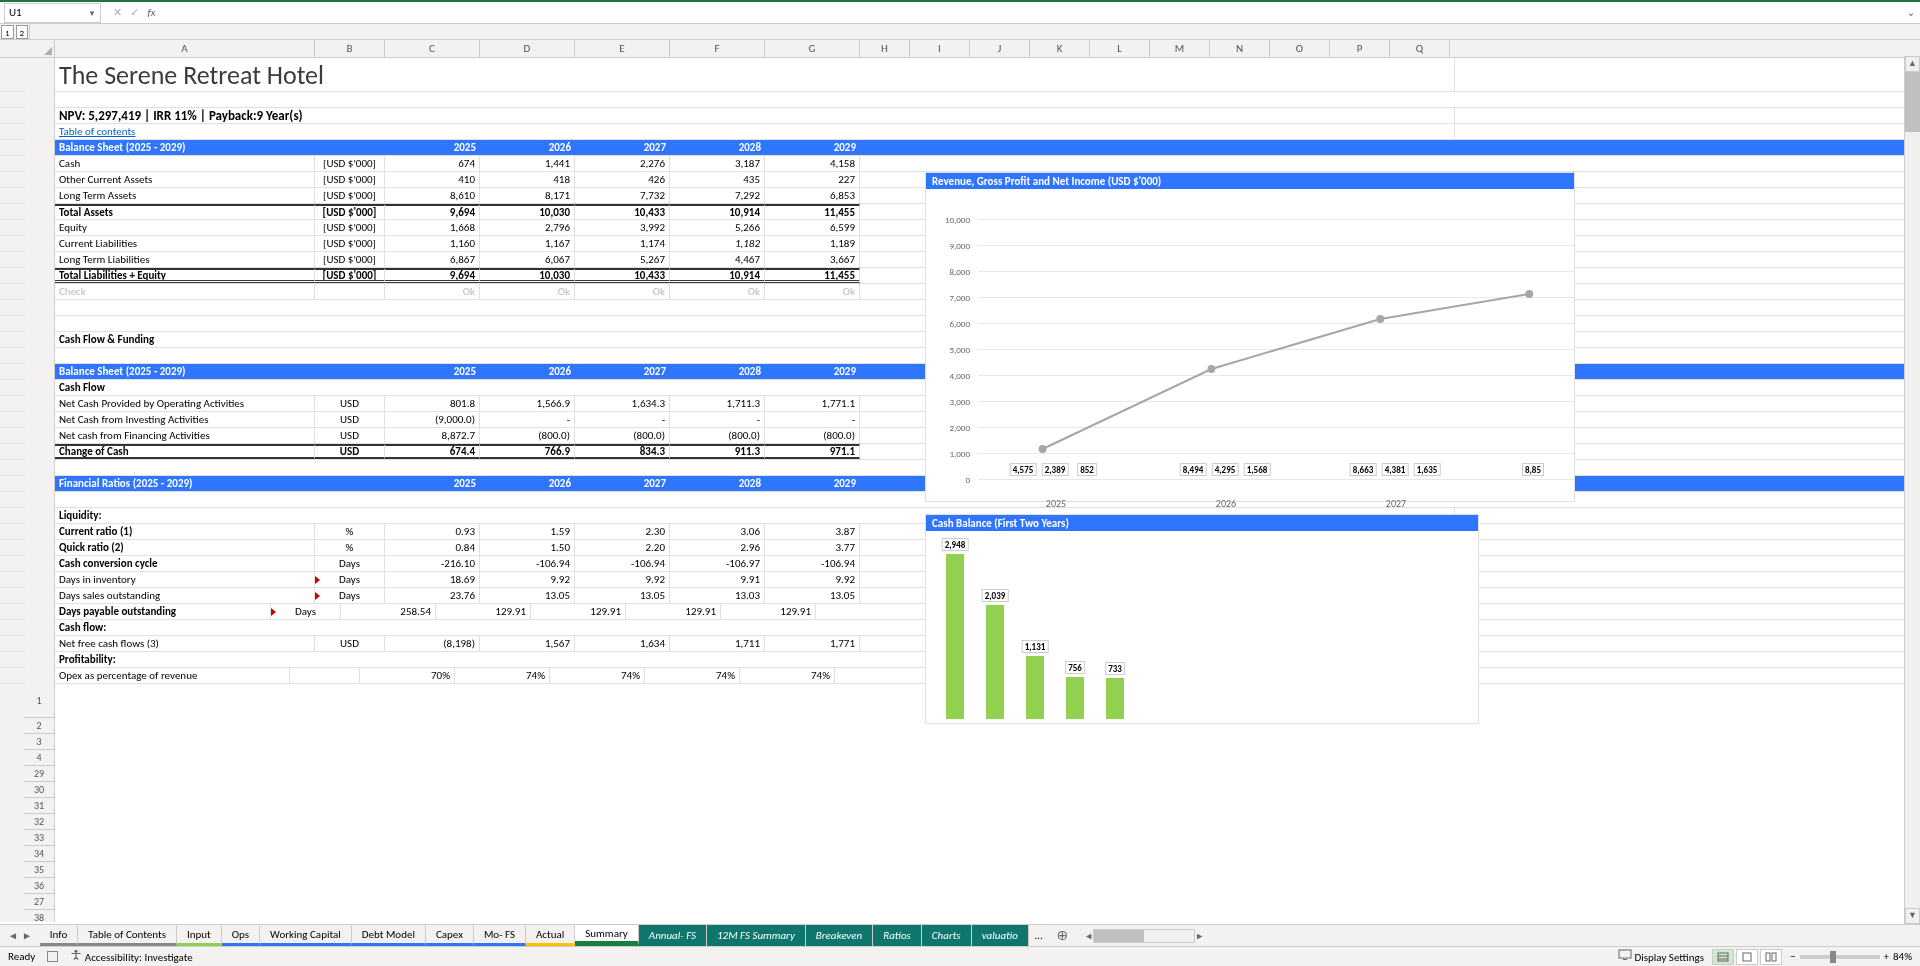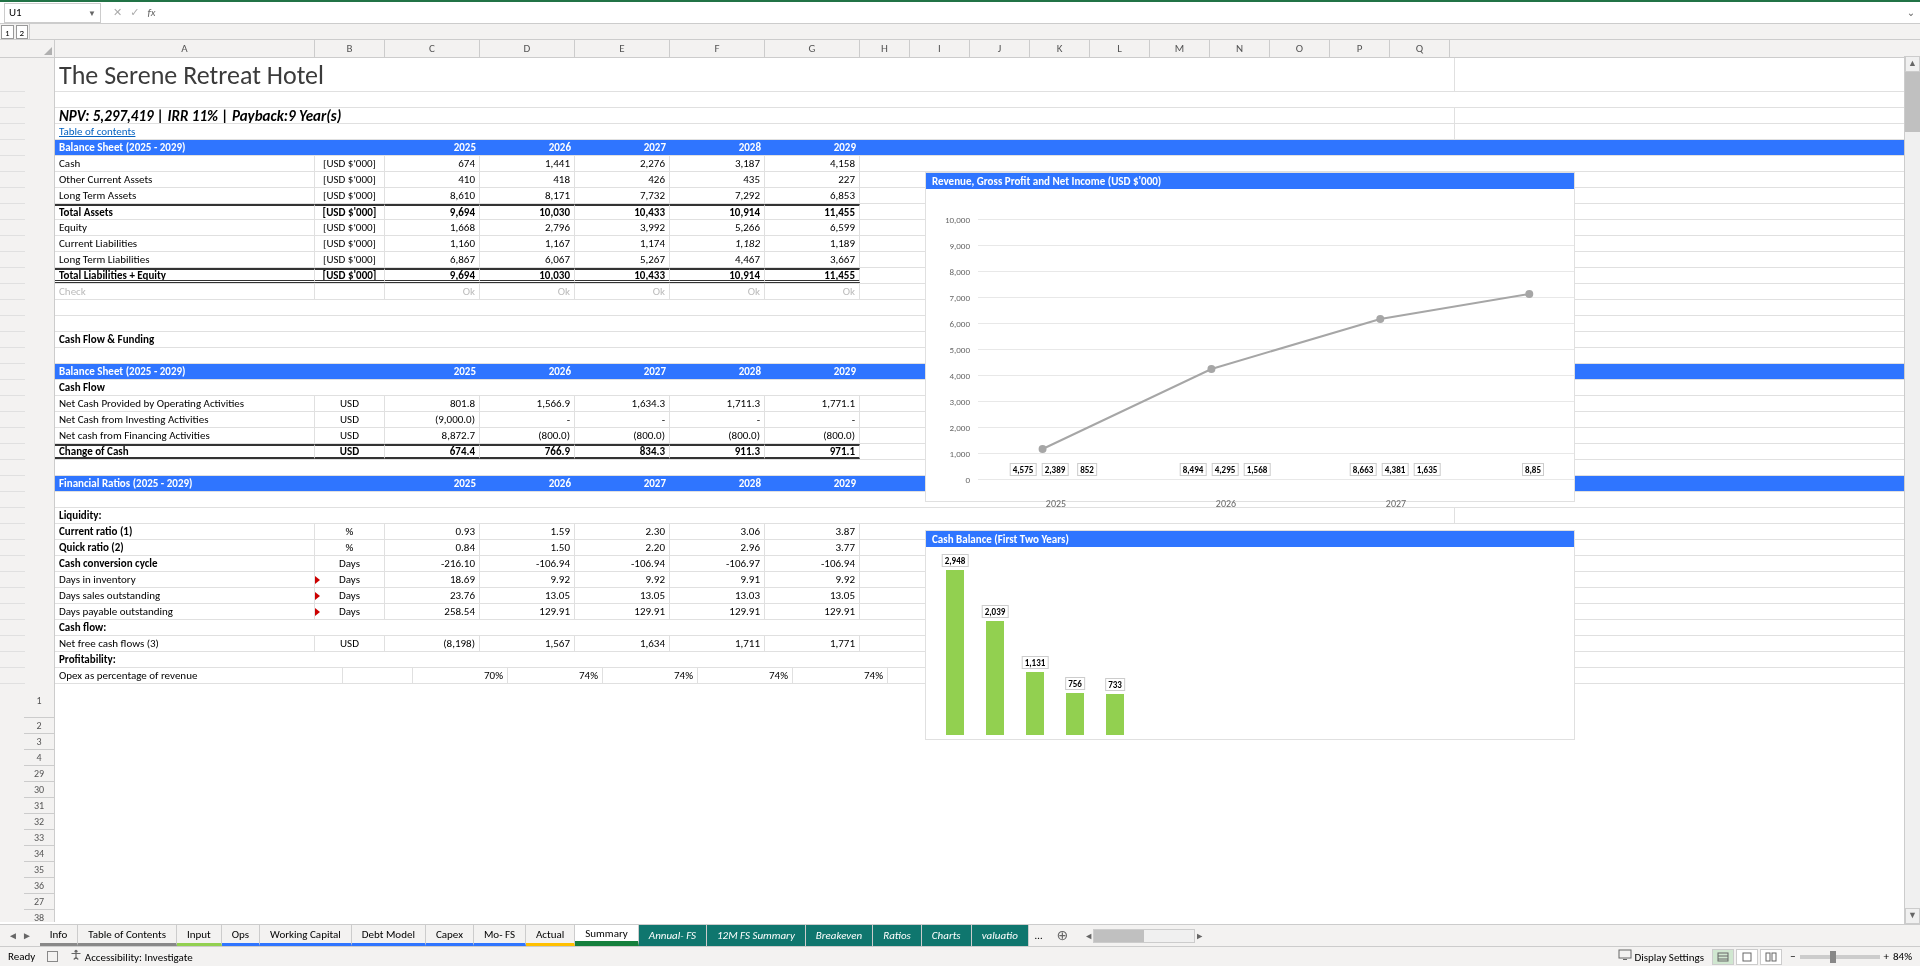--- a/index.html
+++ b/index.html
@@ -28,21 +28,21 @@
 .rh.tall { height: 34px; }
 .gutter { width: 25px; float: left; }
 .gutter-cell { height: 16px; border-bottom: 1px solid #e0e0e0; }
 .gutter-cell.tall { height: 34px; }
 .cells { flex: 1; position: relative; overflow: hidden; }
 .row { display: flex; height: 16px; border-bottom: 1px solid #e0e0e0; }
 .row.tall { height: 34px; }
 .cell { border-right: 1px solid #e0e0e0; padding: 0 4px; display: flex; align-items: center; overflow: hidden; white-space: nowrap; font-size: 11px; }
 .title-row .cell:first-child { font-size: 26px; font-weight: 400; color: #3b3b3b; }
 .subtitle { font-weight: bold; font-size: 12px; margin-top: 40px; }
-.npv { font-weight: bold; font-size: 15px; font-style: italic; }
+.npv { font-weight: bold; font-size: 13px; }
 .link { color: #0563c1; text-decoration: underline; }
 .sec-header { background: #2f75ff; color: #fff; font-weight: bold; }
 .sec-header .cell { border-right: none; }
 .bold { font-weight: bold; }
 .right { justify-content: flex-end; }
 .gray { color: #bbb; }
 .thick-top { border-top: 2px solid #333; }
 .thick-bottom { border-bottom: 2px solid #333; }
 .dbl-bottom { border-bottom: 3px double #333; }
 .unit { text-align: center; justify-content: center; }
@@ -417,21 +417,21 @@
       <div class="row ">
         <div class="cell " style="width: 260px;">Days sales outstanding</div>
         <div class="cell unit red-tri" style="width: 70px;">Days</div>
         <div class="cell right" style="width: 95px;">23.76</div>
         <div class="cell right" style="width: 95px;">13.05</div>
         <div class="cell right" style="width: 95px;">13.05</div>
         <div class="cell right" style="width: 95px;">13.03</div>
         <div class="cell right" style="width: 95px;">13.05</div>
       </div>
       <div class="row ">
-        <div class="cell " style="width: 260px;">Days payable outstanding</div>
+        <div class="cell " style="width: 216px; font-weight: bold;">Days payable outstanding</div>
         <div class="cell unit red-tri" style="width: 70px;">Days</div>
         <div class="cell right" style="width: 95px;">258.54</div>
         <div class="cell right" style="width: 95px;">129.91</div>
         <div class="cell right" style="width: 95px;">129.91</div>
         <div class="cell right" style="width: 95px;">129.91</div>
         <div class="cell right" style="width: 95px;">129.91</div>
       </div>
       <div class="row ">
         <div class="cell bold" style="width: 1400px;">Cash flow:</div>
       </div>
@@ -441,21 +441,21 @@
         <div class="cell right" style="width: 95px;">(8,198)</div>
         <div class="cell right" style="width: 95px;">1,567</div>
         <div class="cell right" style="width: 95px;">1,634</div>
         <div class="cell right" style="width: 95px;">1,711</div>
         <div class="cell right" style="width: 95px;">1,771</div>
       </div>
       <div class="row ">
         <div class="cell bold" style="width: 1400px;">Profitability:</div>
       </div>
       <div class="row ">
-        <div class="cell " style="width: 288px;">Opex as percentage of revenue</div>
+        <div class="cell " style="width: 235px;">Opex as percentage of revenue</div>
         <div class="cell " style="width: 70px;"></div>
         <div class="cell right" style="width: 95px;">70%</div>
         <div class="cell right" style="width: 95px;">74%</div>
         <div class="cell right" style="width: 95px;">74%</div>
         <div class="cell right" style="width: 95px;">74%</div>
         <div class="cell right" style="width: 95px;">74%</div>
       </div>
       <div class="chart-box" style="left:870px; top:114px; width:650px; height:330px;">
       <div class="chart-hdr">Revenue, Gross Profit and Net Income (USD $'000)</div>
       <div class="chart-body" style="height:312px;">
@@ -531,21 +531,21 @@
             </svg>
           </div>
         <div class="x-labels" id="x-labels-1">
             <div class="x-lbl" style="left: 78px;">2025</div>
             <div class="x-lbl" style="left: 248px;">2026</div>
             <div class="x-lbl" style="left: 418px;">2027</div>
           </div>
       </div>
     </div>
 
-    <div class="chart-box cash-chart" style="left:870px; top:472px; width:650px; height:210px;">
+    <div class="chart-box cash-chart" style="left:870px; top:456px; width:554px; height:210px;">
       <div class="chart-hdr">Cash Balance (First Two Years)</div>
       <div class="chart-body" style="height:192px; padding-top:10px;">
         <div id="plot-2" style="position:absolute; left:10px; right:10px; top:20px; bottom:4px;">
             <div class="bar" style="position: absolute; bottom: 0px; left: 10px; height: 98.2667%;">
               <div class="bar-label">2,948</div>
             </div>
             <div class="bar" style="position: absolute; bottom: 0px; left: 50px; height: 67.9667%;">
               <div class="bar-label">2,039</div>
             </div>
             <div class="bar" style="position: absolute; bottom: 0px; left: 90px; height: 37.7%;">

